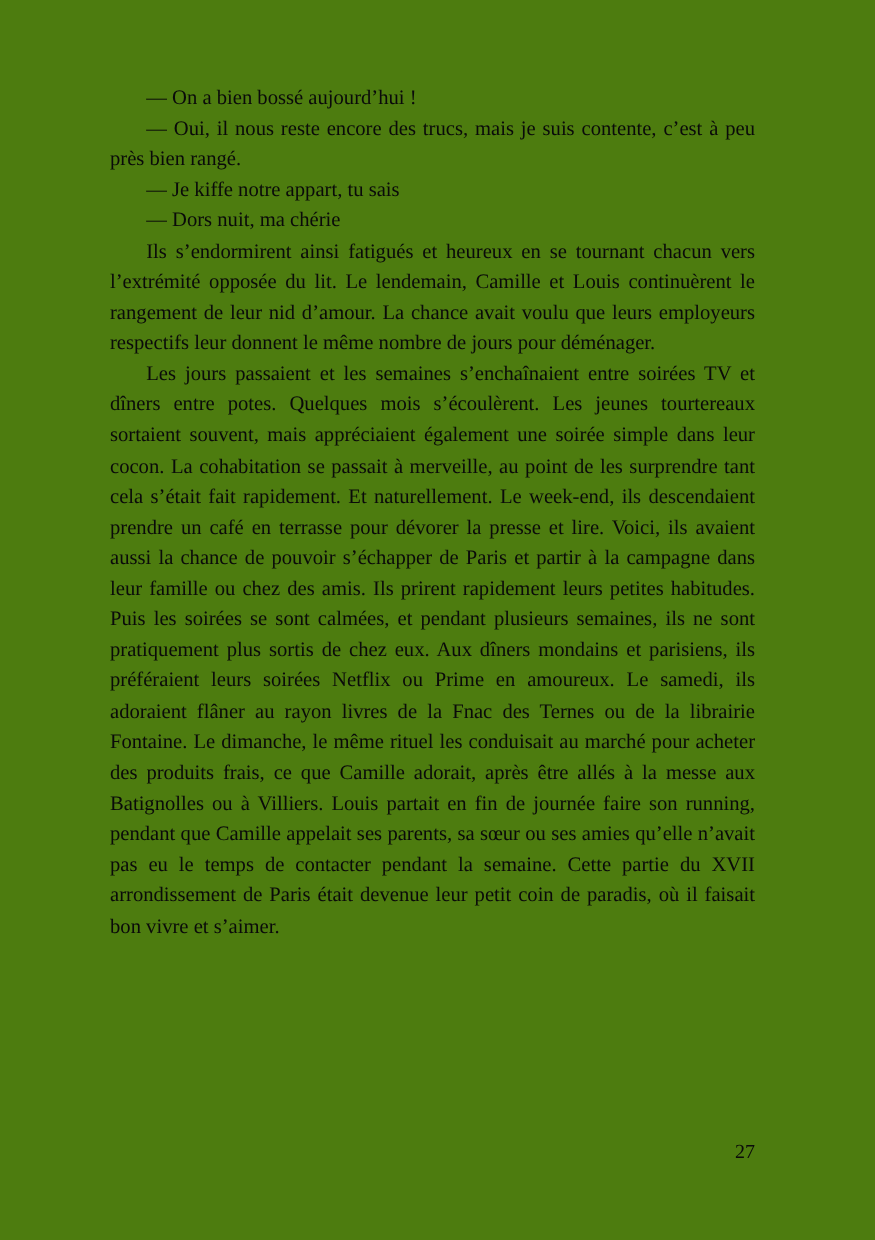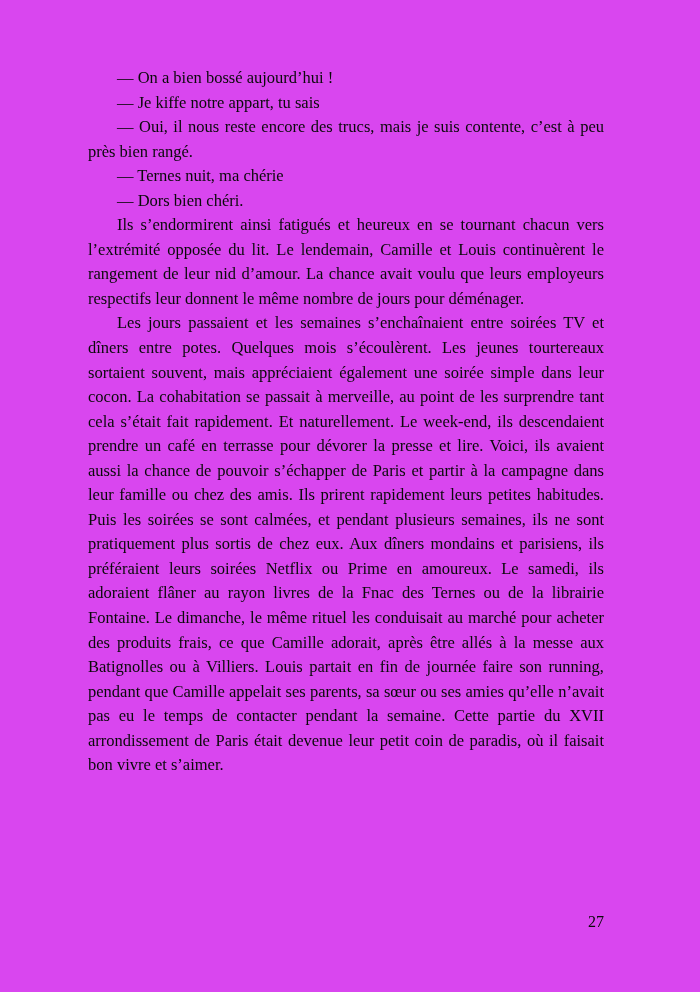--- a/index.html
+++ b/index.html
@@ -4,21 +4,21 @@
 <style>
   html, body {
     margin: 0;
     padding: 0;
     background: #ffffff;
   }
   .sheet {
     position: relative;
     width: 700px;
     height: 992px;
-    background: #d946ef;
+    background: #4d7c0f;
     overflow: hidden;
     font-family: "Liberation Serif", "DejaVu Serif", serif;
     color: #0a0a0a;
   }
   .text-area {
     position: absolute;
     left: 88px;
     top: 66px;
     width: 516px;
     font-size: 16.5px;
@@ -45,21 +45,20 @@
     line-height: 20px;
     color: #0a0a0a;
   }
 </style>
 </head>
 <body>
 
 <div class="sheet">
   <div class="text-area">
     <p>— On a bien bossé aujourd’hui !</p>
+    <p>— Oui, il nous reste encore des trucs, mais je suis contente, c’est à peu près bien rangé.</p>
     <p>— Je kiffe notre appart, tu sais</p>
-    <p>— Oui, il nous reste encore des trucs, mais je suis contente, c’est à peu près bien rangé.</p>
-    <p>— Ternes nuit, ma chérie</p>
-    <p>— Dors bien chéri.</p>
+    <p>— Dors nuit, ma chérie</p>
     <p class="para">Ils s’endormirent ainsi fatigués et heureux en se tournant chacun vers l’extrémité opposée du lit. Le lendemain, Camille et Louis continuèrent le rangement de leur nid d’amour. La chance avait voulu que leurs employeurs respectifs leur donnent le même nombre de jours pour déménager.</p>
     <p class="para">Les jours passaient et les semaines s’enchaînaient entre soirées TV et dîners entre potes. Quelques mois s’écoulèrent. Les jeunes tourtereaux sortaient souvent, mais appréciaient également une soirée simple dans leur cocon. La cohabitation se passait à merveille, au point de les surprendre tant cela s’était fait rapidement. Et naturellement. Le week-end, ils descendaient prendre un café en terrasse pour dévorer la presse et lire. Voici, ils avaient aussi la chance de pouvoir s’échapper de Paris et partir à la campagne dans leur famille ou chez des amis. Ils prirent rapidement leurs petites habitudes. Puis les soirées se sont calmées, et pendant plusieurs semaines, ils ne sont pratiquement plus sortis de chez eux. Aux dîners mondains et parisiens, ils préféraient leurs soirées Netflix ou Prime en amoureux. Le samedi, ils adoraient flâner au rayon livres de la Fnac des Ternes ou de la librairie Fontaine. Le dimanche, le même rituel les conduisait au marché pour acheter des produits frais, ce que Camille adorait, après être allés à la messe aux Batignolles ou à Villiers. Louis partait en fin de journée faire son running, pendant que Camille appelait ses parents, sa sœur ou ses amies qu’elle n’avait pas eu le temps de contacter pendant la semaine. Cette partie du XVII arrondissement de Paris était devenue leur petit coin de paradis, où il faisait bon vivre et s’aimer.</p>
   </div>
   <div class="page-number">27</div>
 </div>
 
 </body></html>

